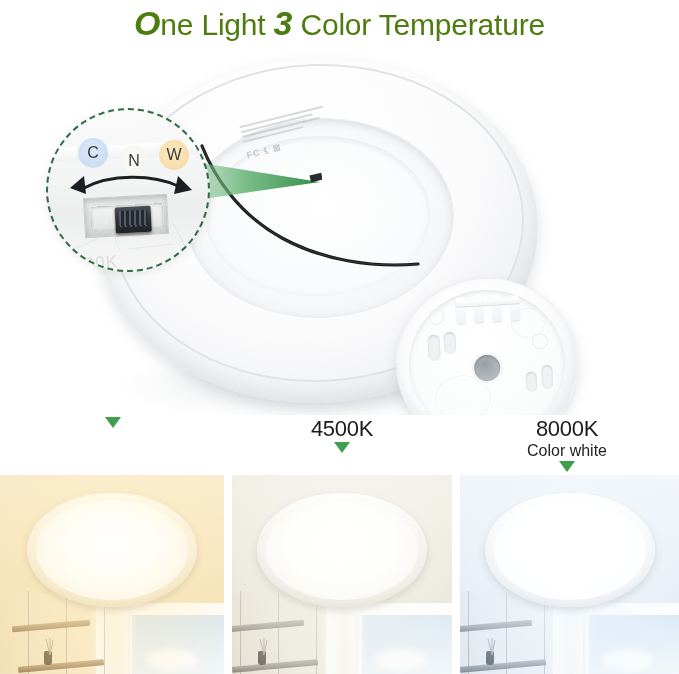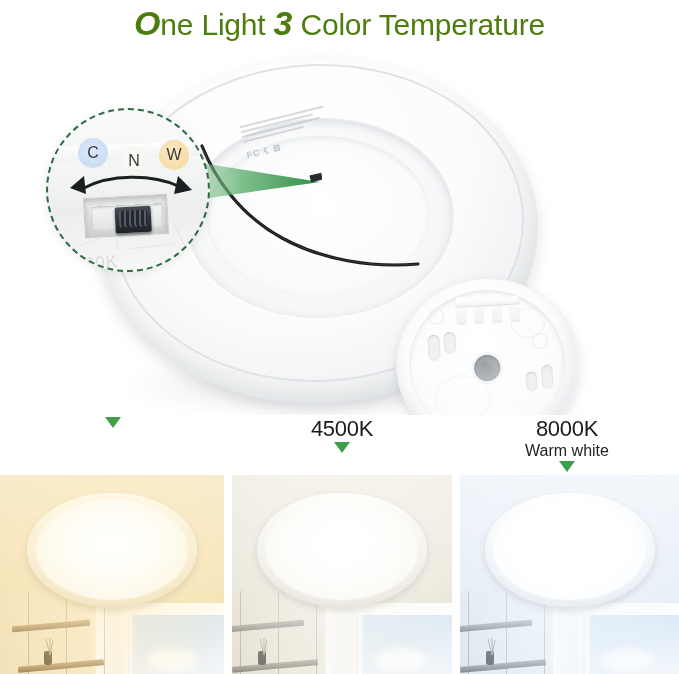--- a/index.html
+++ b/index.html
@@ -363,21 +363,21 @@
   <div class="labels">
     <div class="tlabel l0">
       <div class="tri"></div>
     </div>
     <div class="tlabel l1">
       <div class="k">4500K</div>
       <div class="tri"></div>
     </div>
     <div class="tlabel l2">
       <div class="k">8000K</div>
-      <div class="nm">Warm white</div>
+      <div class="nm">Color white</div>
       <div class="tri"></div>
     </div>
   </div>
 
   <div class="photos">
 
     <div class="photo p0">
       <div class="room">
         <div class="ceiling" style="background:linear-gradient(185deg,#f8ecd0 0%,#f5e5bd 60%,#f1dfb2 100%);"></div>
         <div class="wall-left" style="background:linear-gradient(95deg,#f2e0b6 0%,#f6e8c6 100%);"></div>

